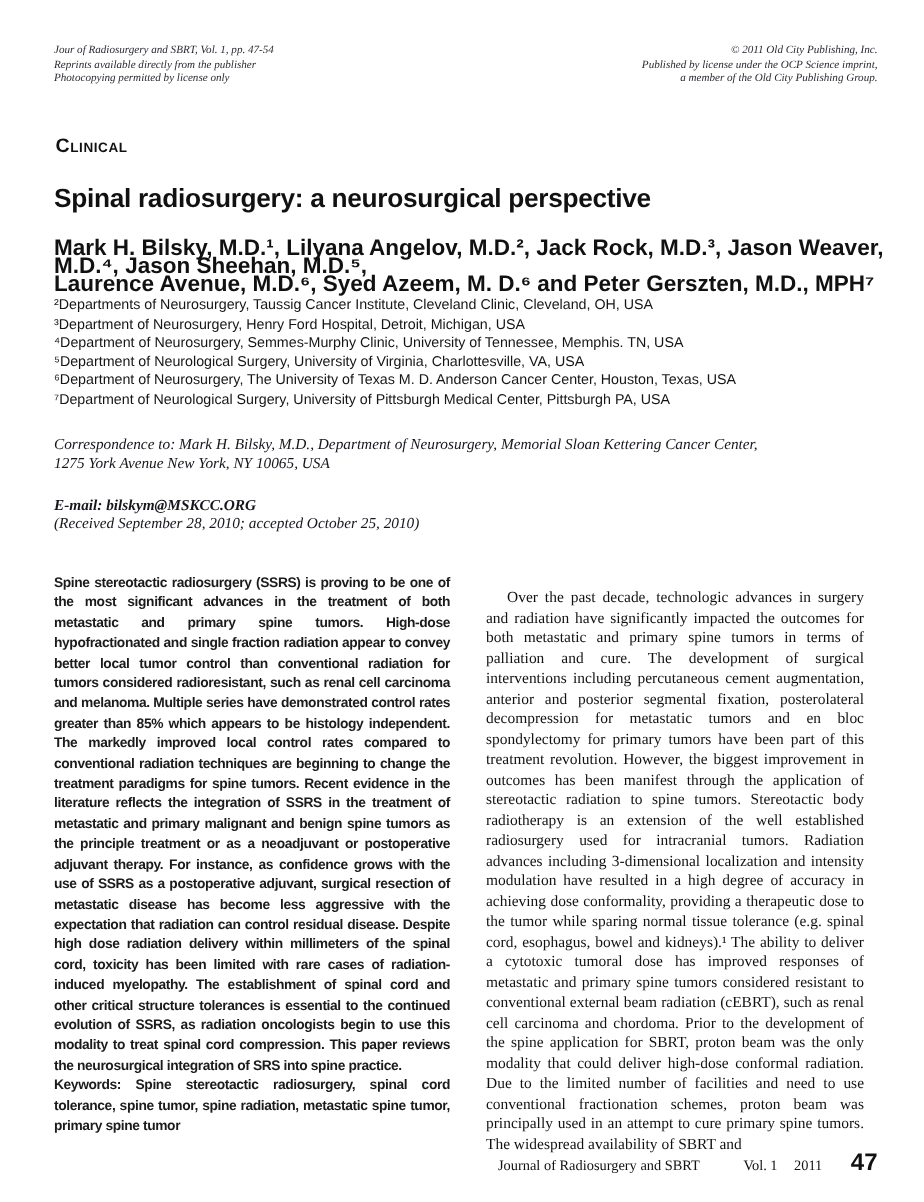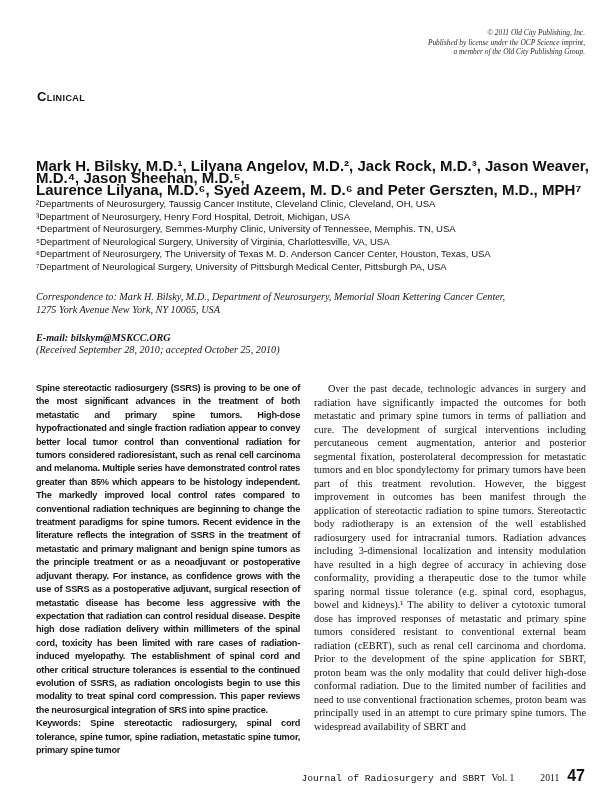--- a/index.html
+++ b/index.html
@@ -54,49 +54,55 @@
     font-size:9.2px; line-height:13.4px; letter-spacing:-0.25px;
     text-align:justify; color:#1b1b1b;
   }
   .col-left p { margin:0; }
   .col-left p.keywords { margin-top:0; }
   .col-right {
     position:absolute; left:314px; top:382px; width:272px;
     font-family:"Liberation Serif", serif;
     font-size:10.3px; line-height:13.5px; text-align:justify; color:#111;
   }
-  .col-right p { margin:0; text-indent:14px; }
+  .col-right p { margin:10px; text-indent:14px; }
   .footer {
     position:absolute; right:31px; top:767px;
     display:flex; align-items:baseline;
     font-family:"Liberation Serif", serif; font-size:9.6px; color:#111;
   }
-  .footer .f-journal { margin-right:6px;font-family:Liberation Mono, monospace; }
-  .footer .f-vol { margin-right:26px; }
-  .footer .f-year { margin-right:8px; }
+  .footer .f-journal { margin-right:29px; }
+  .footer .f-vol { margin-right:11px; }
+  .footer .f-year { margin-right:19px; }
   .footer .f-page { font-family:"Liberation Sans", sans-serif; font-weight:bold; font-size:16px; }
 </style>
 </head>
 <body>
 
 <div class="page">
 
+  <div class="hdr-left">
+    <div>Jour of Radiosurgery and SBRT, Vol. 1, pp. 47-54</div>
+    <div>Reprints available directly from the publisher</div>
+    <div>Photocopying permitted by license only</div>
+  </div>
 
   <div class="hdr-right">
     <div>© 2011 Old City Publishing, Inc.</div>
     <div>Published by license under the OCP Science imprint,</div>
     <div>a member of the Old City Publishing Group.</div>
   </div>
 
   <div class="section-label">Clinical</div>
 
+  <h1 class="title" style="margin:0;">Spinal radiosurgery: a neurosurgical perspective</h1>
 
   <div class="authors">
     <div>Mark H. Bilsky, M.D.¹, Lilyana Angelov, M.D.², Jack Rock, M.D.³, Jason Weaver, M.D.⁴, Jason Sheehan, M.D.⁵,</div>
-    <div>Laurence Lilyana, M.D.⁶, Syed Azeem, M. D.⁶ and Peter Gerszten, M.D., MPH⁷</div>
+    <div>Laurence Avenue, M.D.⁶, Syed Azeem, M. D.⁶ and Peter Gerszten, M.D., MPH⁷</div>
   </div>
 
   <div class="affiliations">
     <div>²Departments of Neurosurgery, Taussig Cancer Institute, Cleveland Clinic, Cleveland, OH, USA</div>
     <div>³Department of Neurosurgery, Henry Ford Hospital, Detroit, Michigan, USA</div>
     <div>⁴Department of Neurosurgery, Semmes-Murphy Clinic, University of Tennessee, Memphis. TN, USA</div>
     <div>⁵Department of Neurological Surgery, University of Virginia, Charlottesville, VA, USA</div>
     <div>⁶Department of Neurosurgery, The University of Texas M. D. Anderson Cancer Center, Houston, Texas, USA</div>
     <div>⁷Department of Neurological Surgery, University of Pittsburgh Medical Center, Pittsburgh PA, USA</div>
   </div>

